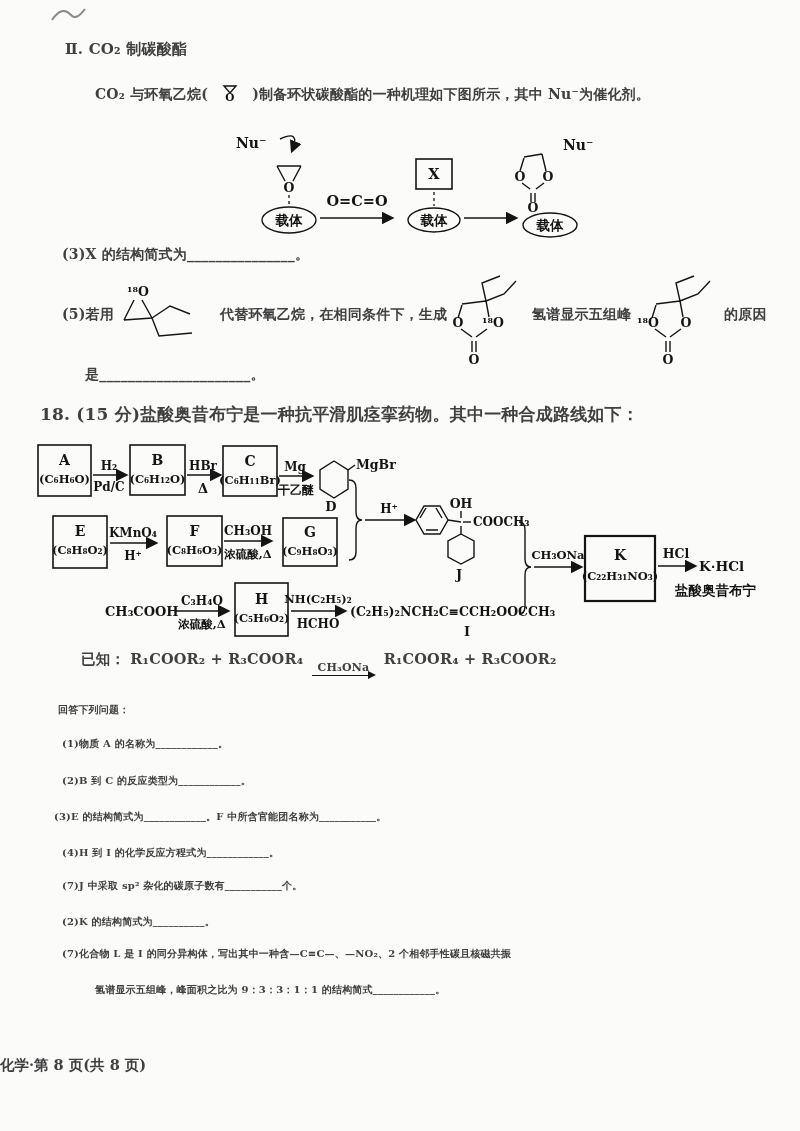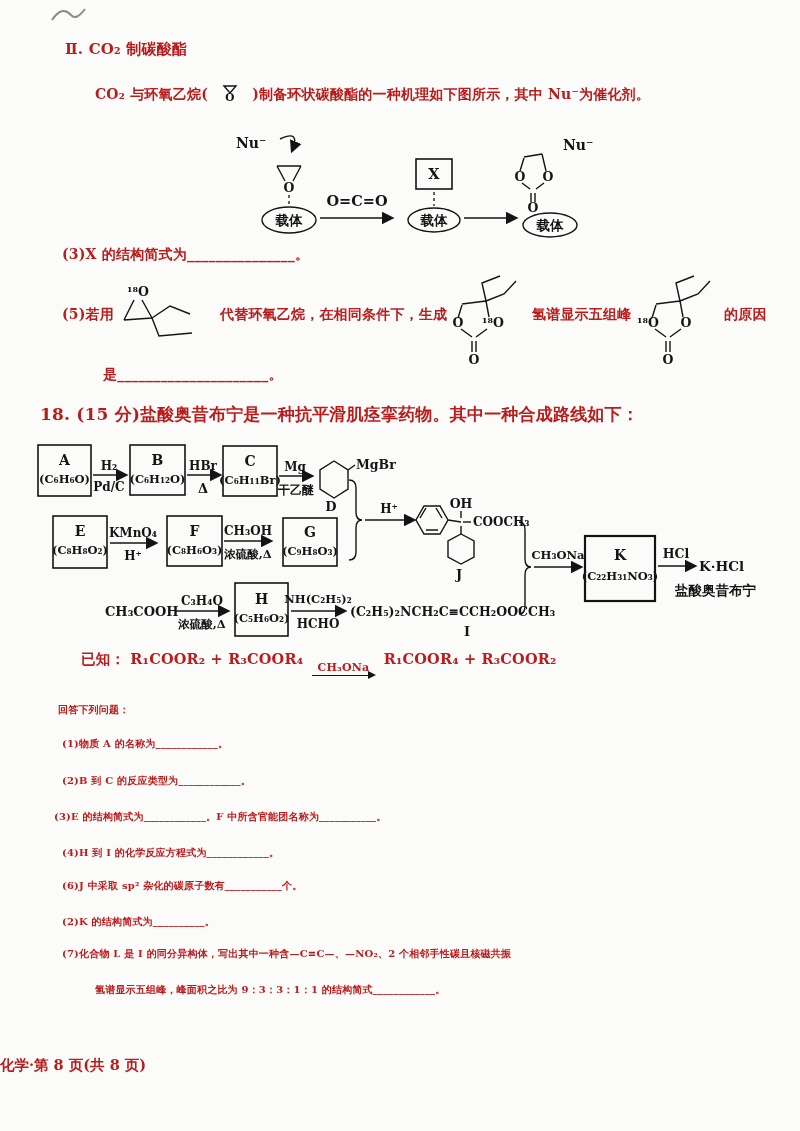--- a/index.html
+++ b/index.html
@@ -1,18 +1,18 @@
 <!DOCTYPE html>
 <html><head>
 <meta charset="utf-8">
 <style>
   html,body{margin:0;padding:0;background:#d8d8d8;}
   .page{
     position:relative;width:800px;height:1131px;margin:0 auto;
-    background:#fbfbfa;color:#b91c1c;overflow:hidden;
+    background:#fbfbfa;color:#404040;overflow:hidden;
     font-family:"DejaVu Serif","Liberation Serif",serif;
   }
   .line{
     position:absolute;white-space:nowrap;font-size:14px;font-weight:600;
     letter-spacing:.2px;line-height:1.25;
   }
   .line .seg{display:inline;}
   .line svg{display:inline-block;vertical-align:-4px;}
   .h1{font-size:15px;}
   .q18h{font-size:17px;}
@@ -121,21 +121,21 @@
     <path class="st" d="M22,50 L26,37 M26,36 L50,33 M50,33 L53,49 M51,61 L40,69 M36,69 L25,61"></path>
     <text x="18" y="59" text-anchor="middle" class="atom">¹⁸O</text>
     <text x="56" y="59" text-anchor="middle" class="atom">O</text>
     <path class="st" d="M36,73 L36,84 M40,73 L40,84"></path>
     <text x="38" y="96" text-anchor="middle" class="atom">O</text>
     <path class="st" d="M50,33 L46,15 L64,8"></path>
     <path class="st" d="M50,33 L68,26 L80,13"></path>
   </svg>
 
   <div class="line" style="left:724px;top:306px">的原因</div>
-  <div class="line" style="left:103px;top:366px">是_____________________。</div>
+  <div class="line" style="left:85px;top:366px">是_____________________。</div>
 
   <div class="line q18h" style="left:40px;top:404px">18. (15 分)盐酸奥昔布宁是一种抗平滑肌痉挛药物。其中一种合成路线如下：</div>
 
   <svg style="position:absolute;left:35px;top:438px" width="765" height="214" viewBox="0 0 765 214">
 
     <rect class="bx" x="3" y="7" width="53" height="51"></rect>
     <text x="29.5" y="27" text-anchor="middle" class="box-letter">A</text>
     <text x="29.5" y="45" text-anchor="middle" class="box-formula">(C₆H₆O)</text>
     <line class="st" x1="58" y1="37" x2="91" y2="37" marker-end="url(#ah)"></line>
     <text x="74" y="32" text-anchor="middle" class="lbl">H₂</text>
@@ -224,20 +224,20 @@
     </span>
     <span class="seg">R₁COOR₄ + R₃COOR₂</span>
   </div>
 
   <div class="line qitem" style="left:58px;top:704px">回答下列问题：</div>
 
   <div class="line qitem" style="left:62px;top:738px">(1)物质 A 的名称为____________。</div>
   <div class="line qitem" style="left:62px;top:775px">(2)B 到 C 的反应类型为____________。</div>
   <div class="line qitem" style="left:54px;top:811px">(3)E 的结构简式为____________。F 中所含官能团名称为___________。</div>
   <div class="line qitem" style="left:62px;top:847px">(4)H 到 I 的化学反应方程式为____________。</div>
-  <div class="line qitem" style="left:62px;top:880px">(6)J 中采取 sp² 杂化的碳原子数有___________个。</div>
+  <div class="line qitem" style="left:62px;top:880px">(7)J 中采取 sp² 杂化的碳原子数有___________个。</div>
   <div class="line qitem" style="left:62px;top:916px">(2)K 的结构简式为__________。</div>
   <div class="line qitem" style="left:62px;top:948px">(7)化合物 L 是 I 的同分异构体，写出其中一种含—C≡C—、—NO₂、2 个相邻手性碳且核磁共振</div>
   <div class="line qitem" style="left:95px;top:984px">氢谱显示五组峰，峰面积之比为 9：3：3：1：1 的结构简式____________。</div>
 
   <div class="footer" style="top:1056px">化学·第 8 页(共 8 页)</div>
 
 </div>
 
 </body></html>

